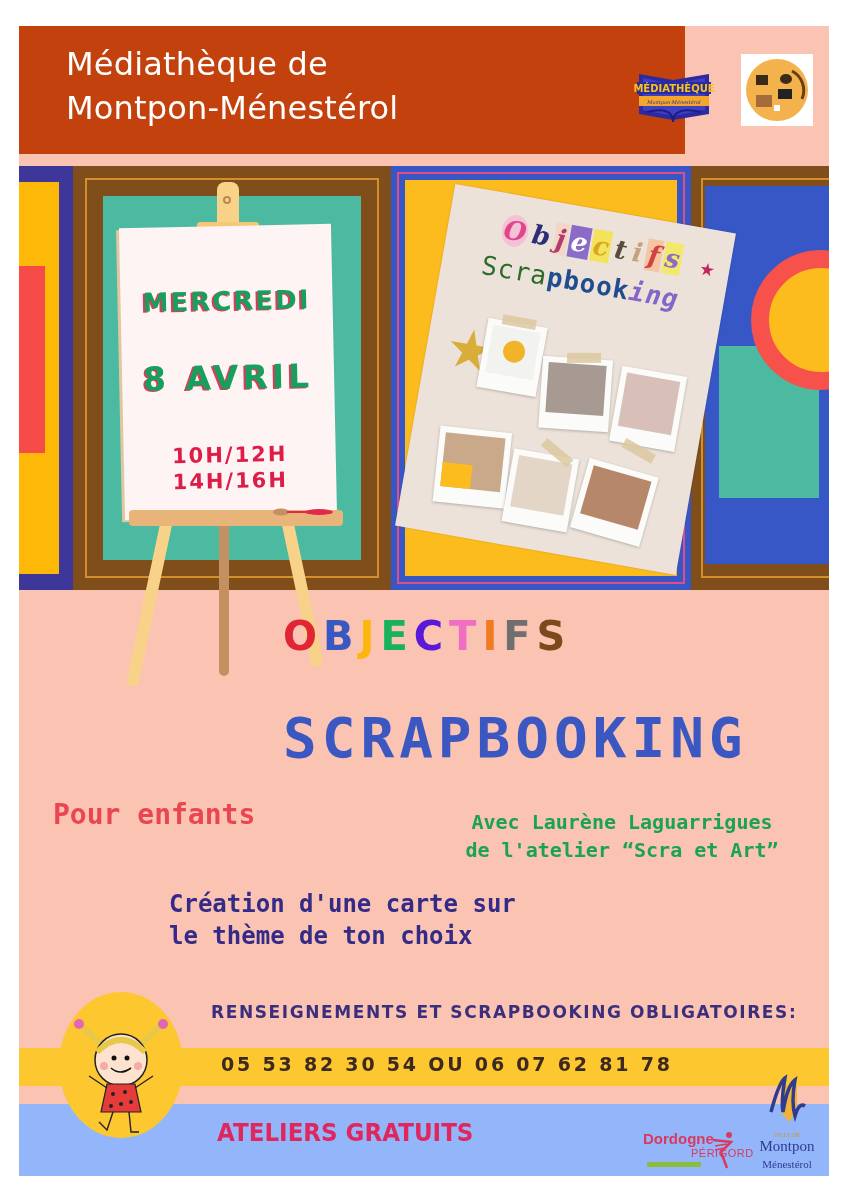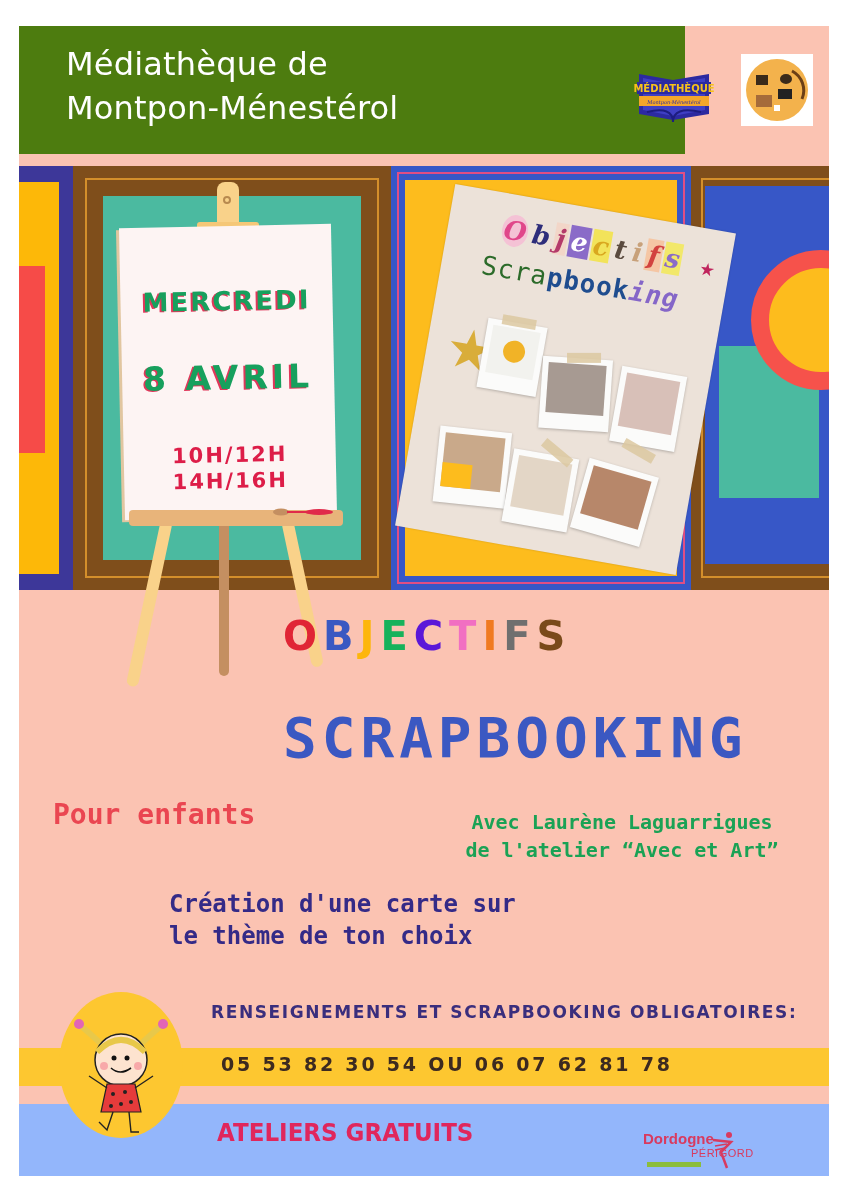--- a/index.html
+++ b/index.html
@@ -2,21 +2,21 @@
 <html><head>
 <meta charset="utf-8">
 <style>
   * { margin: 0; padding: 0; box-sizing: border-box; }
   html, body { width: 848px; height: 1200px; background: #ffffff; overflow: hidden; }
   body { position: relative; font-family: "DejaVu Sans", sans-serif; }
 
   .poster { position: absolute; left: 19px; top: 26px; width: 810px; height: 1150px; background: #fbc3b2; overflow: hidden; }
 
   
-  .header { position: absolute; left: 0; top: 0; width: 666px; height: 128px; background: #4d7c0f; padding-left: 28px; }
+  .header { position: absolute; left: 0; top: 0; width: 666px; height: 128px; background: #c2410c; padding-left: 28px; }
   .header-title { position: absolute; left: 47px; top: 16px; color: #ffffff; font-family: "DejaVu Sans", sans-serif; font-size: 32px; line-height: 44px; font-weight: normal; letter-spacing: 0.2px; }
   .logo-media { position: absolute; left: 614px; top: 40px; width: 82px; height: 58px; }
   .logo-service { position: absolute; left: 722px; top: 28px; width: 72px; height: 72px; background: #ffffff; display:flex; align-items:center; justify-content:center; }
   .logo-service .disc { width: 62px; height: 62px; border-radius: 50%; background: #f3b24c; position: relative; }
 
   
   .frames { position: absolute; left: 0; top: 140px; width: 810px; height: 424px; }
   .frame1-outer { position: absolute; left: 0; top: 0; width: 54px; height: 424px; background: #3d3799; }
   .frame1-inner { position: absolute; left: 0; top: 16px; width: 40px; height: 392px; background: #fdb808; }
   .frame1-red { position: absolute; left: 0; top: 100px; width: 26px; height: 187px; background: #f64b48; }
@@ -206,21 +206,21 @@
   </div>
 
   <div class="scrap-title">SCRAPBOOKING</div>
 
   <div class="left-info">
     <div>Pour enfants</div>
   </div>
 
   <div class="right-info">
     <div>Avec Laurène Laguarrigues</div>
-    <div>de l'atelier “Avec et Art”</div>
+    <div>de l'atelier “Scra et Art”</div>
   </div>
 
   <div class="center-info">
     <div>Création d'une carte sur</div>
     <div>le thème de ton choix</div>
   </div>
 
   <div class="yellow-band"></div>
   <div class="bottom-blue"></div>
 
@@ -258,14 +258,23 @@
     <div class="t1">Dordogne</div>
     <div class="t2">PÉRIGORD</div>
     <div class="bar"></div>
     <svg style="position:absolute; left:68px; top:0;" width="26" height="40" viewBox="0 0 26 40">
       <circle cx="18" cy="5" r="3" fill="#d83a5f"></circle>
       <path d="M2 10 L20 12 L10 22 L16 38" stroke="#d83a5f" stroke-width="2.5" fill="none"></path>
       <path d="M4 16 L16 14 M4 20 L14 18" stroke="#d83a5f" stroke-width="1.5"></path>
     </svg>
   </div>
 
+  <div class="montpon">
+    <svg class="m-emblem" viewBox="0 0 42 58">
+      <path d="M14 14 L30 14 L30 40 L22 50 L14 40 Z" fill="#f0b33a"></path>
+      <path d="M4 40 Q12 10 18 6 Q14 30 16 40 Q20 14 28 8 Q24 30 28 44 Q32 30 38 34" stroke="#2e3b8f" stroke-width="3.5" fill="none"></path>
+    </svg>
+    <div class="small">VILLE DE</div>
+    <div class="t1">Montpon</div>
+    <div class="t2">Ménestérol</div>
+  </div>
 
 </div>
 
 </body></html>

